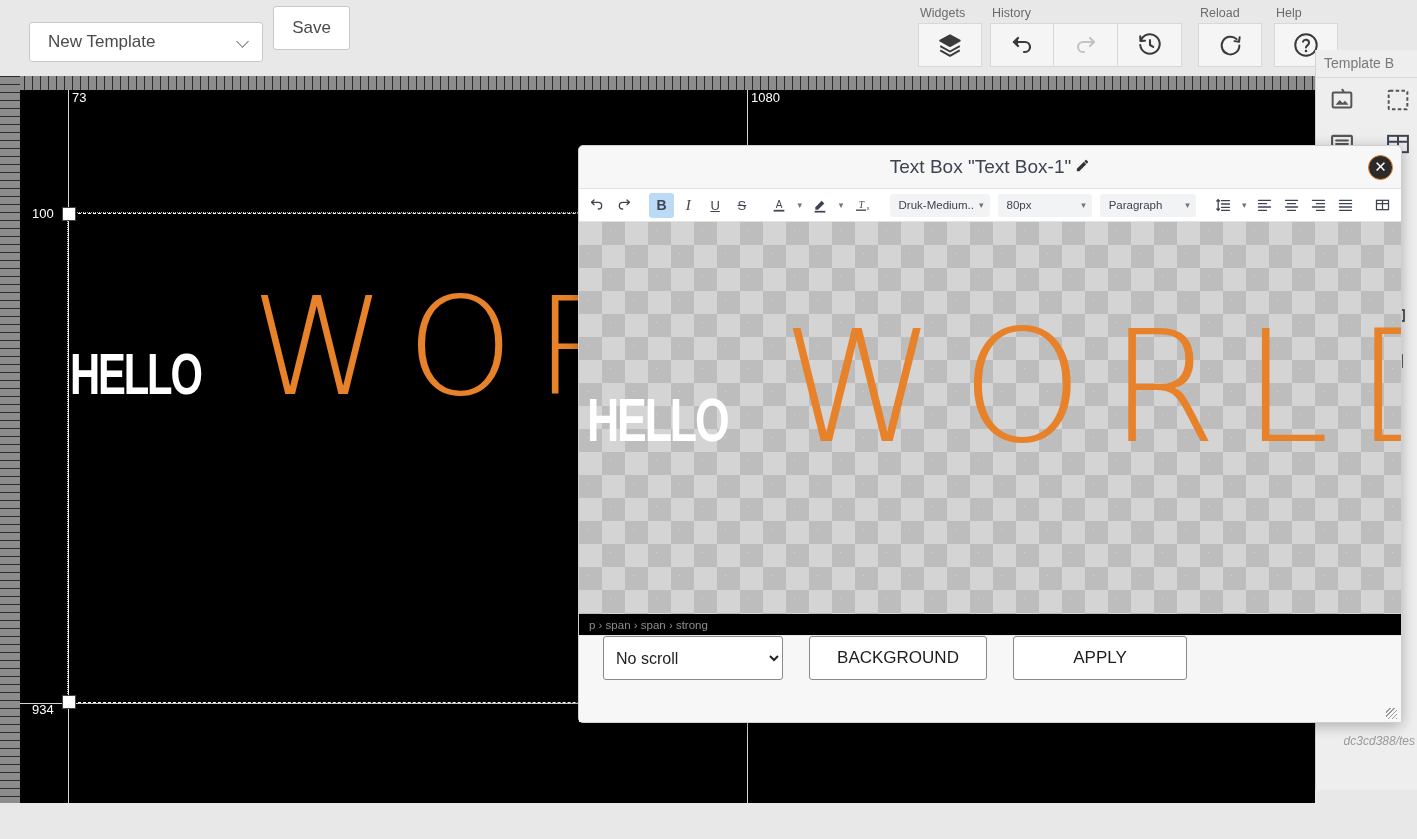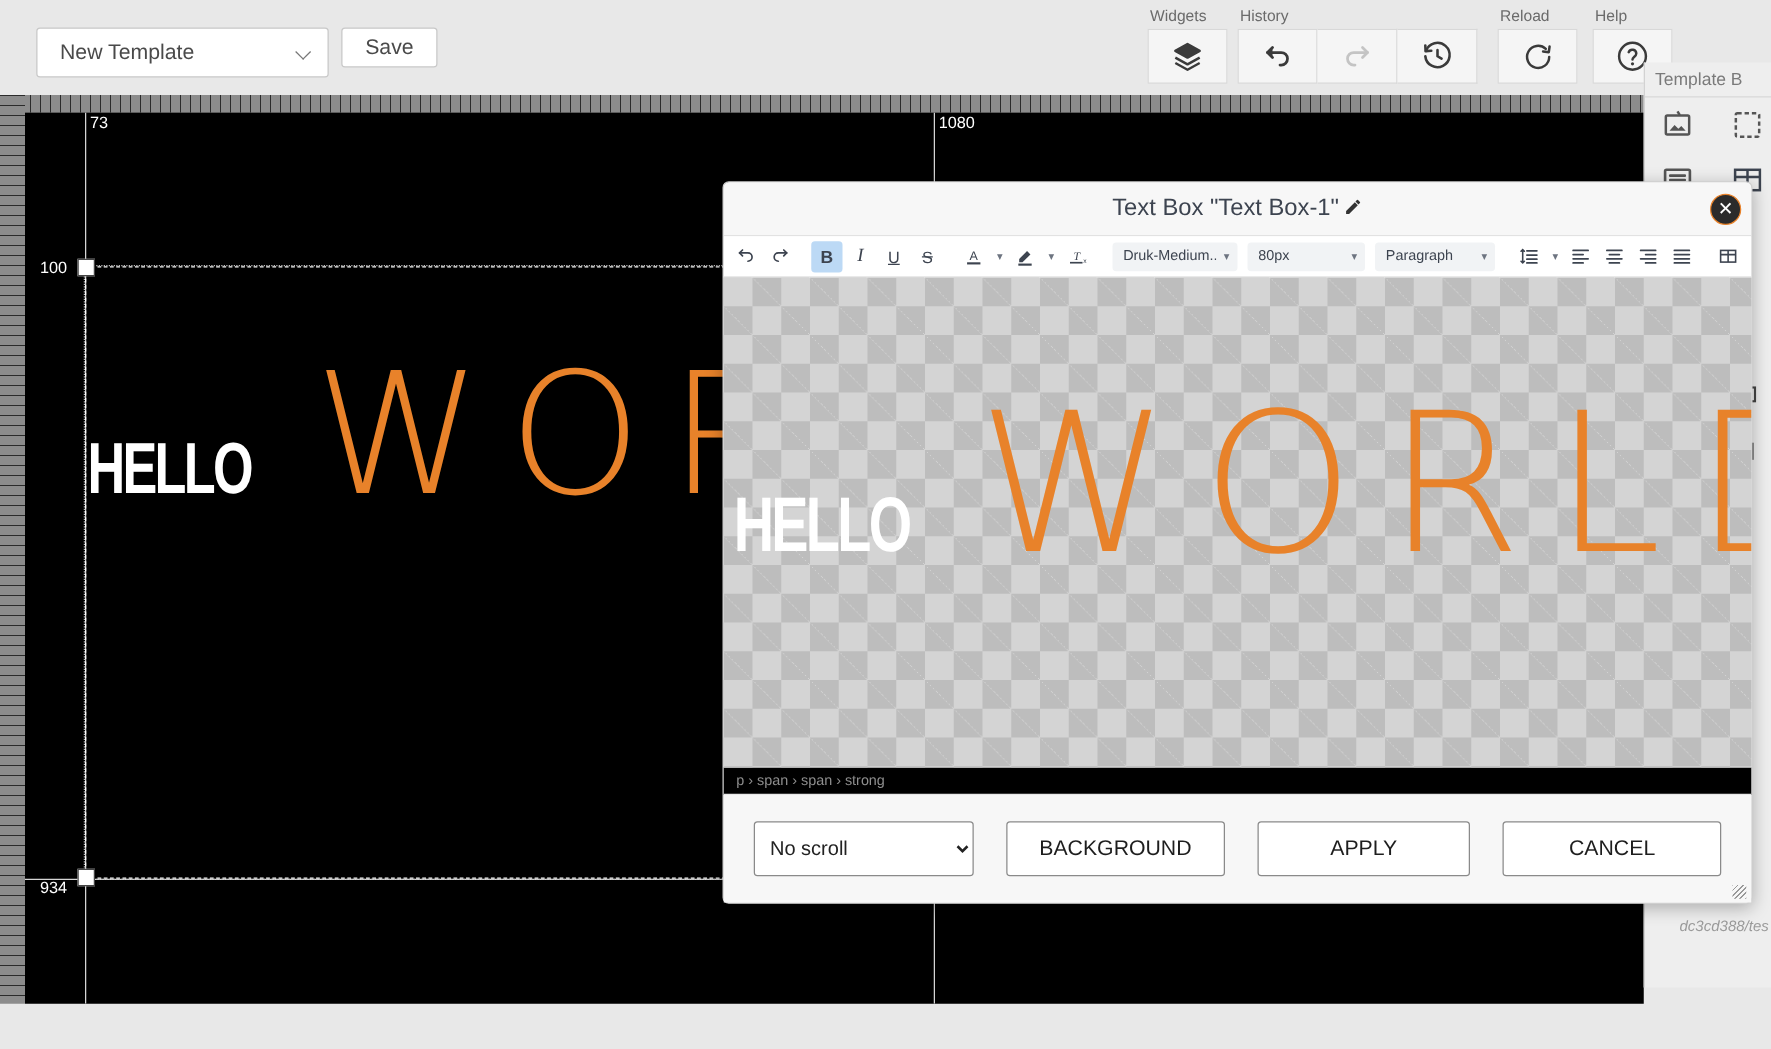--- a/index.html
+++ b/index.html
@@ -24,21 +24,21 @@
     font-size: 17px; color: #4a4a4a;
   }
   .tmpl-select .lbl { flex: 1; }
   .chev { width: 12px; height: 12px; position: relative; }
   .chev::before {
     content: ""; position: absolute; left: 0; top: 1px;
     width: 8px; height: 8px; border-right: 1.6px solid #777; border-bottom: 1.6px solid #777;
     transform: rotate(45deg);
   }
   .save-btn {
-    position: absolute; left: 273px; top: 22px; width: 77px; height: 32px;
+    position: absolute; left: 273px; top: 6px; width: 77px; height: 44px;
     background: #fff; border: 1px solid #c8c8c8; border-radius: 3px;
     display: flex; align-items: center; justify-content: center;
     font-size: 17px; color: #4a4a4a; cursor: pointer;
   }
   .tool-group { position: absolute; top: 6px; margin-left: 18px; }
   .tool-group .glabel {
     font-size: 12.5px; color: #6b6b6b; margin-bottom: 3px; padding-left: 2px;
   }
   .tool-row { display: flex; }
   .tbtn {
@@ -180,21 +180,21 @@
   }
   .e-world {
     font-family: "DejaVu Sans", sans-serif; font-weight: 300; font-size: 155px;
     color: #e8822a; letter-spacing: 26px; display: inline-block;
   }
   .breadcrumb {
     height: 22px; display: flex; align-items: center; padding: 0 10px;
     font-size: 11.5px; color: #8e8e8e; background: #000000; border-bottom: 1px solid #e8e8e8;
   }
   .modal-foot {
-    height: 86px; display: flex; align-items: center; gap: 26px; padding: 0 24px;
+    height: 86px; display: flex; gap: 26px; padding: 0 24px;
     background: #f7f7f7;
   }
   .scroll-sel {
     width: 180px; height: 44px; font-size: 16px; color: #222;
     border: 1px solid #8a8a8a; border-radius: 3px; background: #fff; padding: 0 8px;
     font-family: "Liberation Sans", sans-serif;
   }
   .foot-btn {
     height: 44px; background: #fff; border: 1px solid #8a8a8a; border-radius: 3px;
     display: flex; align-items: center; justify-content: center;
@@ -502,18 +502,17 @@
     </div>
 
     <div class="breadcrumb">p › span › span › strong</div>
 
     <div class="modal-foot">
       <select class="scroll-sel">
         <option>No scroll</option>
       </select>
       <div class="foot-btn b-bg">BACKGROUND</div>
       <div class="foot-btn b-ap">APPLY</div>
-      <div class="foot-btn b-cn">CANCEL</div>
     </div>
     <div class="grip"></div>
   </div>
 
 </div>
 
 </body></html>

